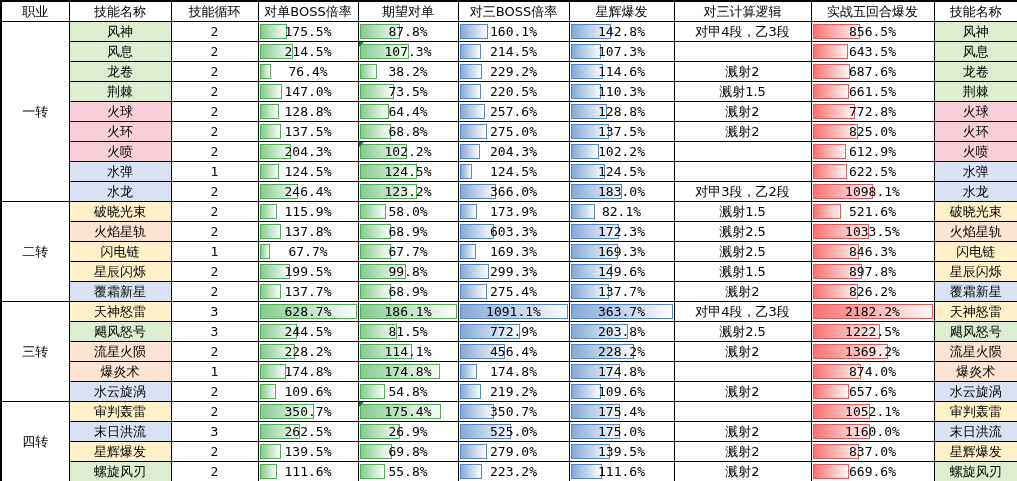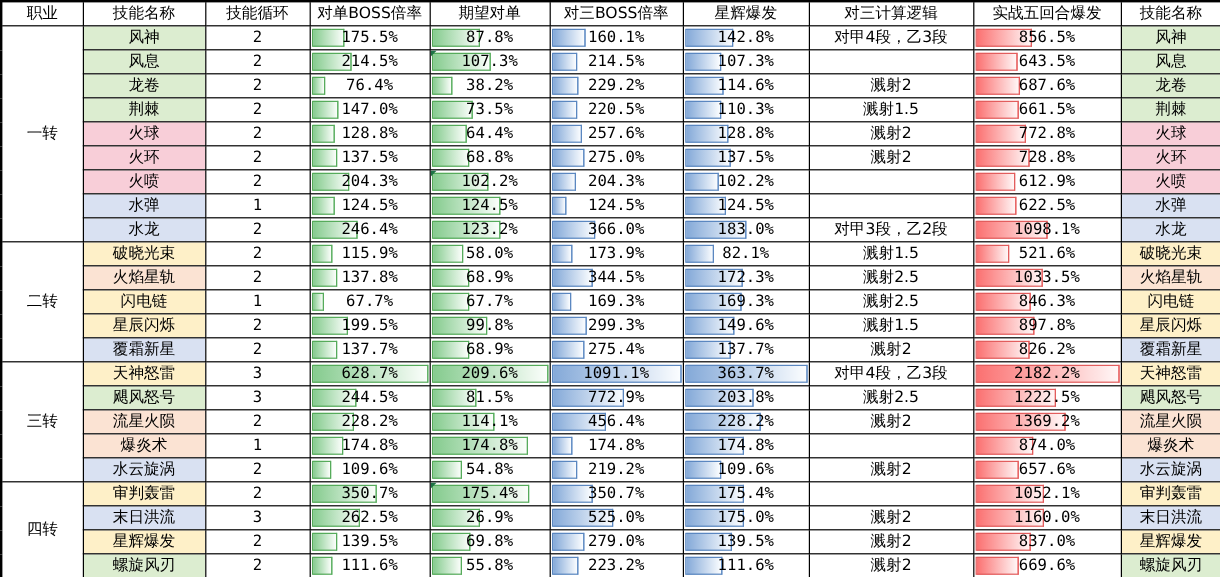--- a/index.html
+++ b/index.html
@@ -268,21 +268,21 @@
             <div class="barwrap">
               <div class="bar blue" style="width: 37.81%;"></div>
             </div>
             <span class="val">137.5%</span>
           </td>
           <td>溅射2</td>
           <td class="barcell">
             <div class="barwrap">
               <div class="bar red" style="width: 37.81%;"></div>
             </div>
-            <span class="val">728.8%</span>
+            <span class="val">825.0%</span>
           </td>
           <td style="background: rgb(248, 206, 216);">火环</td>
         </tr>
         <tr>
           <td style="background: rgb(248, 206, 216);">火喷</td>
           <td class="num">2</td>
           <td class="barcell">
             <div class="barwrap">
               <div class="bar green" style="width: 32.5%;"></div>
             </div>
@@ -436,21 +436,21 @@
           <td class="barcell">
             <div class="barwrap">
               <div class="bar green" style="width: 32.87%;"></div>
             </div>
             <span class="val">68.9%</span>
           </td>
           <td class="barcell">
             <div class="barwrap">
               <div class="bar blue" style="width: 31.57%;"></div>
             </div>
-            <span class="val">344.5%</span>
+            <span class="val">603.3%</span>
           </td>
           <td class="barcell">
             <div class="barwrap">
               <div class="bar blue" style="width: 47.37%;"></div>
             </div>
             <span class="val">172.3%</span>
           </td>
           <td>溅射2.5</td>
           <td class="barcell">
             <div class="barwrap">
@@ -575,21 +575,21 @@
           <td class="barcell">
             <div class="barwrap">
               <div class="bar green" style="width: 100%;"></div>
             </div>
             <span class="val">628.7%</span>
           </td>
           <td class="barcell">
             <div class="barwrap">
               <div class="bar green" style="width: 100%;"></div>
             </div>
-            <span class="val">209.6%</span>
+            <span class="val">186.1%</span>
           </td>
           <td class="barcell">
             <div class="barwrap">
               <div class="bar blue" style="width: 100%;"></div>
             </div>
             <span class="val">1091.1%</span>
           </td>
           <td class="barcell">
             <div class="barwrap">
               <div class="bar blue" style="width: 100%;"></div>

